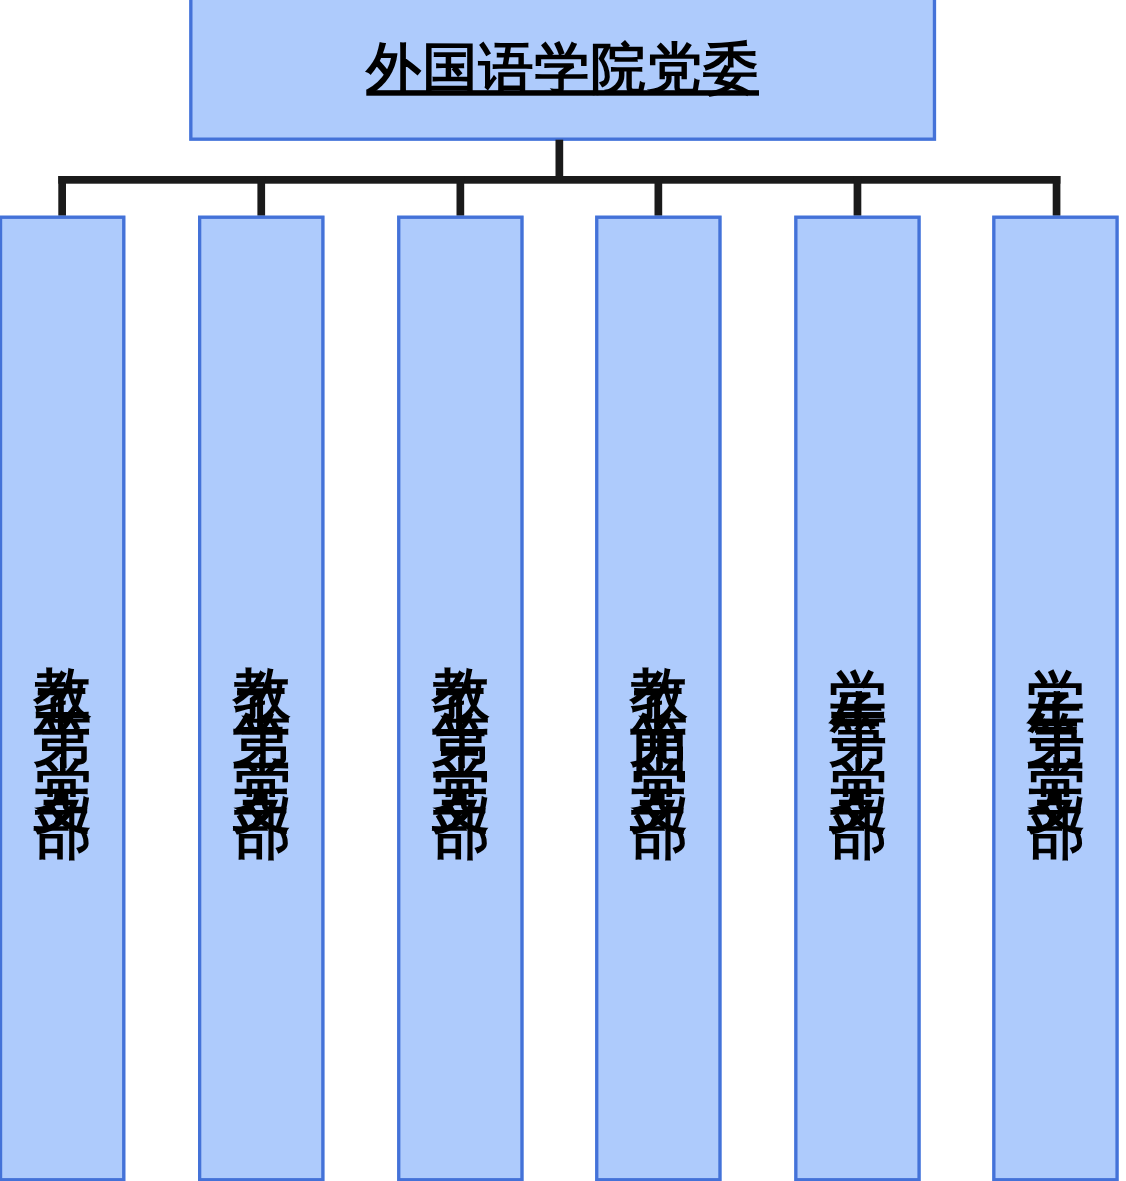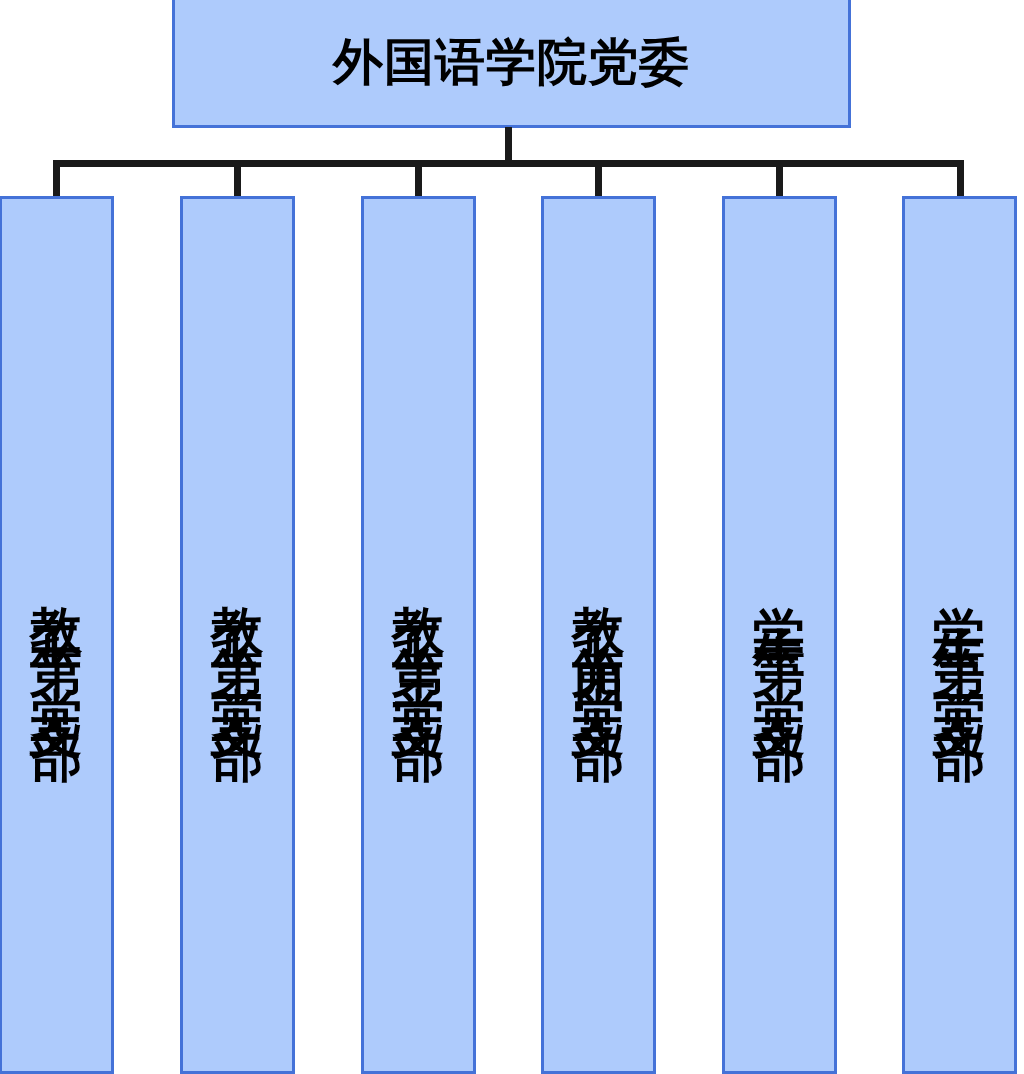--- a/index.html
+++ b/index.html
@@ -37,20 +37,21 @@
     width: 679px;
     height: 132px;
   }
   .root-label {
     font-size: 50px;
     font-weight: bold;
     color: #000000;
     letter-spacing: 1px;
     line-height: 1;
     white-space: nowrap;
+    text-decoration: underline;
   }
 
   
   .node-child {
     top: 196px;
     height: 878px;
     width: 115px;
   }
   .child-label {
     font-size: 52px;

